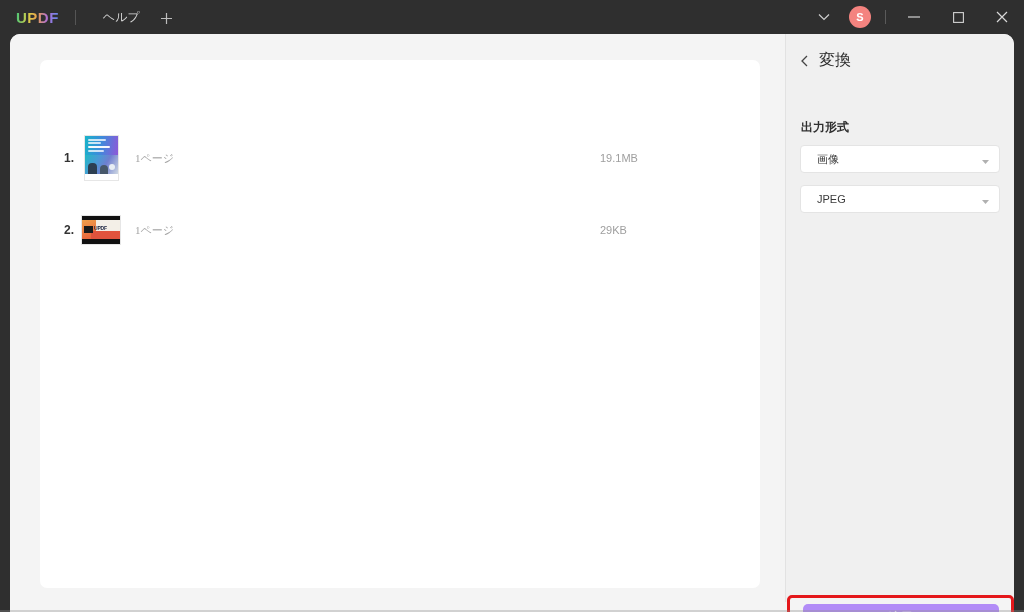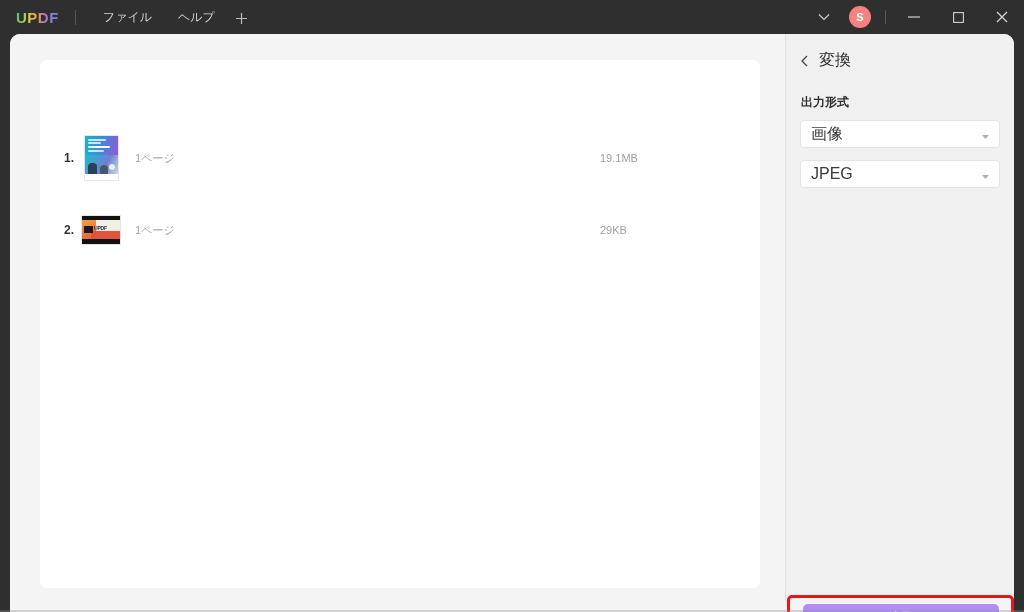--- a/index.html
+++ b/index.html
@@ -133,42 +133,42 @@
   .thumb2 .ora { position:absolute; left:0; bottom:0; width:14px; top:0; background:linear-gradient(160deg,#f0a04b 0%,#e85d3a 100%); }
   .thumb2 .red { position:absolute; left:9px; bottom:0; width:30px; height:8px; background:#e0533d; }
   .thumb2 .blk { position:absolute; left:2px; top:6px; width:9px; height:7px; background:#1a1a1a; }
   .thumb2 .lbl {
     position:absolute; left:12px; top:5px; font-size:5px; font-weight:bold;
     color:#1a2340; letter-spacing:-.2px;
   }
 
   .fileinfo { flex:1; min-width:0; padding-left:11px; }
   .fname { color:#1f1f1f; font-size:12.5px; margin-bottom:9px; white-space:nowrap; overflow:hidden; text-overflow:ellipsis; }
-  .fpages { color:#a4a4a4; font-size:11px; }
+  .fpages { color:#a4a4a4; font-size:11px;font-family:Liberation Serif, serif; }
   .fsize { width:160px; flex:none; color:#9e9e9e; font-size:11px; text-align:left;margin-left:17px; }
 
   
   .sidebar {
     position:absolute; top:0; left:775px; width:229px; height:568px;
     background:#f0f0f0; border-left:1px solid #e2e2e2;
   }
   .side-head {
     display:flex; align-items:center; gap:11px; padding:16px 0 0 15px;
   }
   .side-head .back { display:flex; align-items:center; cursor:pointer; }
   .side-title { color:#2d2d2d; font-size:16px; }
   .side-label {
-    margin:23px 0 9px 15px; color:#303030; font-size:12px; font-weight:bold;
+    margin:48px 0 9px 15px; color:#303030; font-size:12px; font-weight:bold;
   }
   .select {
     position:relative; margin:0 14px 12px 14px; height:28px;
     background:#fff; border:1px solid #e4e4e4; border-radius:4px;
     display:flex; align-items:center; cursor:pointer;
   }
-  .select span.val { padding-left:10px; color:#3a3a3a; font-size:16px; }
+  .select span.val { padding-left:16px; color:#3a3a3a; font-size:11px; }
   .caret {
     position:absolute; right:10px; top:50%; transform:translateY(-50%);
   }
   .apply-wrap {
     position:absolute; left:787px; top:561px; width:227px; height:45px;
     border:3px solid #e4171a; border-radius:5px; background:#f4f4f4;
     display:flex; align-items:center; justify-content:center;
   }
   .apply-btn {
     width:196px; height:28px; border-radius:5px;
@@ -187,21 +187,20 @@
 </style>
 </head>
 <body>
 
 <div class="window">
 
   <div class="titlebar">
     <div class="logo">UPDF</div>
     <div class="logo-divider"></div>
 
-    <div class="menu-item">ファイル</div>
     <div class="menu-item">ヘルプ</div>
 
 
     <div class="tab-new">
       <svg width="13" height="13" viewBox="0 0 13 13">
           <path d="M6.5 1 L6.5 12 M1 6.5 L12 6.5" stroke="#bdbdbd" stroke-width="1.2" fill="none"></path>
         </svg>
     </div>
 
     <div class="win-right">

